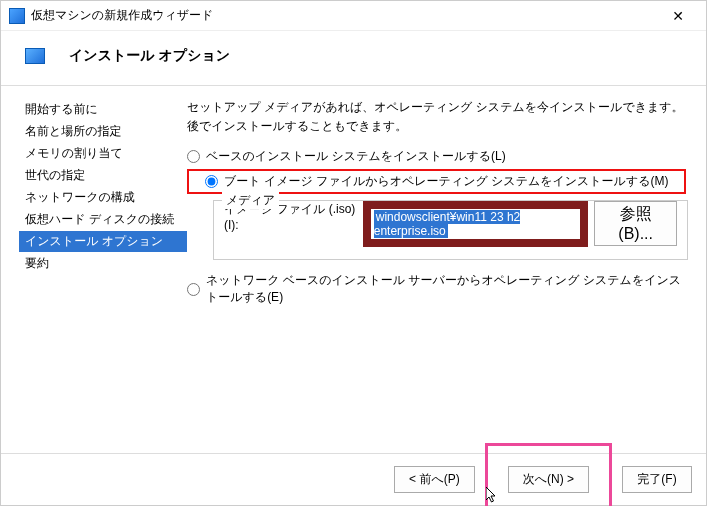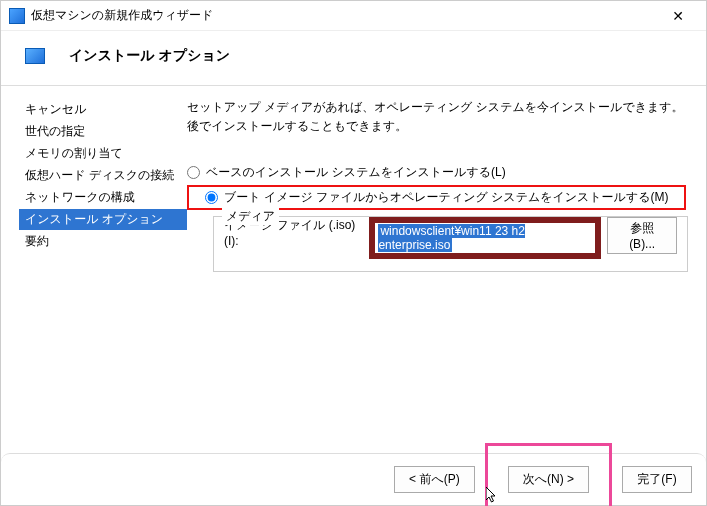--- a/index.html
+++ b/index.html
@@ -10,33 +10,33 @@
 .titlebar-title { flex: 1; font-size: 12px; }
 .titlebar-close { width: 40px; height: 28px; display: flex; align-items: center; justify-content: center; font-size: 14px; cursor: pointer; }
 .header { padding: 16px 24px 20px 24px; display: flex; align-items: center; border-bottom: 1px solid #ddd; }
 .header-icon { width: 20px; height: 16px; background: linear-gradient(135deg, #5ab0ff, #1e6fd9); border: 1px solid #0a5bb5; margin-right: 24px; }
 .header-title { font-size: 14px; font-weight: bold; }
 .body { flex: 1; display: flex; }
 .sidebar { width: 186px; padding: 12px 0 0 18px; }
 .sidebar-item { padding: 2px 6px; margin: 1px 0; cursor: pointer; font-size: 12px; }
 .sidebar-item.active { background: #2e75d1; color: #fff; }
 .main { flex: 1; padding: 12px 18px 0 0; }
-.intro { font-size: 12px; line-height: 1.6; margin-bottom: 28px; }
+.intro { font-size: 12px; line-height: 1.6; margin-bottom: 12px; }
 .radio-row { display: flex; align-items: center; margin: 4px 0; }
 .radio-row input[type=radio] { margin-right: 6px; }
 .radio-row label { font-size: 12px; cursor: pointer; }
 .hl-red { border: 2px solid #e11; padding: 2px 16px; display: inline-flex; align-items: center; }
 .group-box { border: 1px solid #ccc; padding: 0 10px 12px 10px; margin: 6px 0 12px 26px; position: relative; }
 .group-title { position: absolute; top: -9px; left: 8px; background: #fff; padding: 0 4px; font-size: 12px; }
 .field-row { display: flex; align-items: flex-start; gap: 6px; }
 .field-label { font-size: 12px; }
-.iso-input { border: 6px solid #7f1d1d; padding: 1px 3px; }
+.iso-input { border: 8px solid #7f1d1d; padding: 1px 3px; }
 .iso-text { background: #2e75d1; color: #fff; padding: 0 2px; font-size: 12px; }
-.browse-btn { font-size: 12px; padding: 2px 10px; border: 1px solid #aaa; background: #fdfdfd; cursor: pointer; }
-.footer { height: 52px; border-top: 1px solid #ddd; display: flex; align-items: center; justify-content: flex-end; padding: 0 14px; gap: 10px; border-radius: 9px; }
+.browse-btn { font-size: 16px; padding: 2px 10px; border: 1px solid #aaa; background: #fdfdfd; cursor: pointer; }
+.footer { height: 52px; border-top: 1px solid #ddd; display: flex; align-items: center; justify-content: flex-end; padding: 0 14px; gap: 10px; }
 .btn { font-size: 12px; padding: 4px 14px; border: 1px solid #aaa; background: #fdfdfd; cursor: pointer; min-width: 70px; text-align: center; }
 .btn-hl { border: 3px solid #ec4899; padding: 20px; }
 .cursor { position: absolute; left: 486px; top: 487px; pointer-events: none; }
 </style>
 </head>
 <body>
 
 <div class="window">
   <div class="titlebar">
     <div class="titlebar-icon"></div>
@@ -44,25 +44,26 @@
     <div class="titlebar-close">✕</div>
   </div>
 
   <div class="header">
     <div class="header-icon"></div>
     <div class="header-title">インストール オプション</div>
   </div>
 
   <div class="body">
     <div class="sidebar">
-      <div class="sidebar-item">キャンセル</div>
+      <div class="sidebar-item">開始する前に</div>
+      <div class="sidebar-item">名前と場所の指定</div>
+      <div class="sidebar-item">メモリの割り当て</div>
       <div class="sidebar-item">世代の指定</div>
-      <div class="sidebar-item">メモリの割り当て</div>
+      <div class="sidebar-item">ネットワークの構成</div>
       <div class="sidebar-item">仮想ハード ディスクの接続</div>
-      <div class="sidebar-item">ネットワークの構成</div>
       <div class="sidebar-item active">インストール オプション</div>
       <div class="sidebar-item">要約</div>
     </div>
 
     <div class="main">
       <div class="intro">セットアップ メディアがあれば、オペレーティング システムを今インストールできます。後でインストールすることもできます。</div>
 
       <div class="radio-row">
         <input type="radio" name="inst" style="">
         <label>ベースのインストール システムをインストールする(L)</label>
@@ -79,20 +80,24 @@
         <div class="group-title">メディア</div>
         <div class="field-row">
           <span class="field-label">イメージ ファイル (.iso)(I):</span>
           <span class="iso-input">
             <span class="iso-text">windowsclient¥win11 23 h2 enterprise.iso</span>
           </span>
           <button class="browse-btn">参照(B)...</button>
         </div>
       </div>
 
+      <div class="radio-row">
+        <input type="radio" name="inst" style="">
+        <label>ネットワーク ベースのインストール サーバーからオペレーティング システムをインストールする(E)</label>
+      </div>
     </div>
   </div>
 
   <div class="footer">
     <button class="btn">&lt; 前へ(P)</button>
     <span class="btn-hl">
       <button class="btn">次へ(N) &gt;</button>
     </span>
     <button class="btn">完了(F)</button>
   </div>

